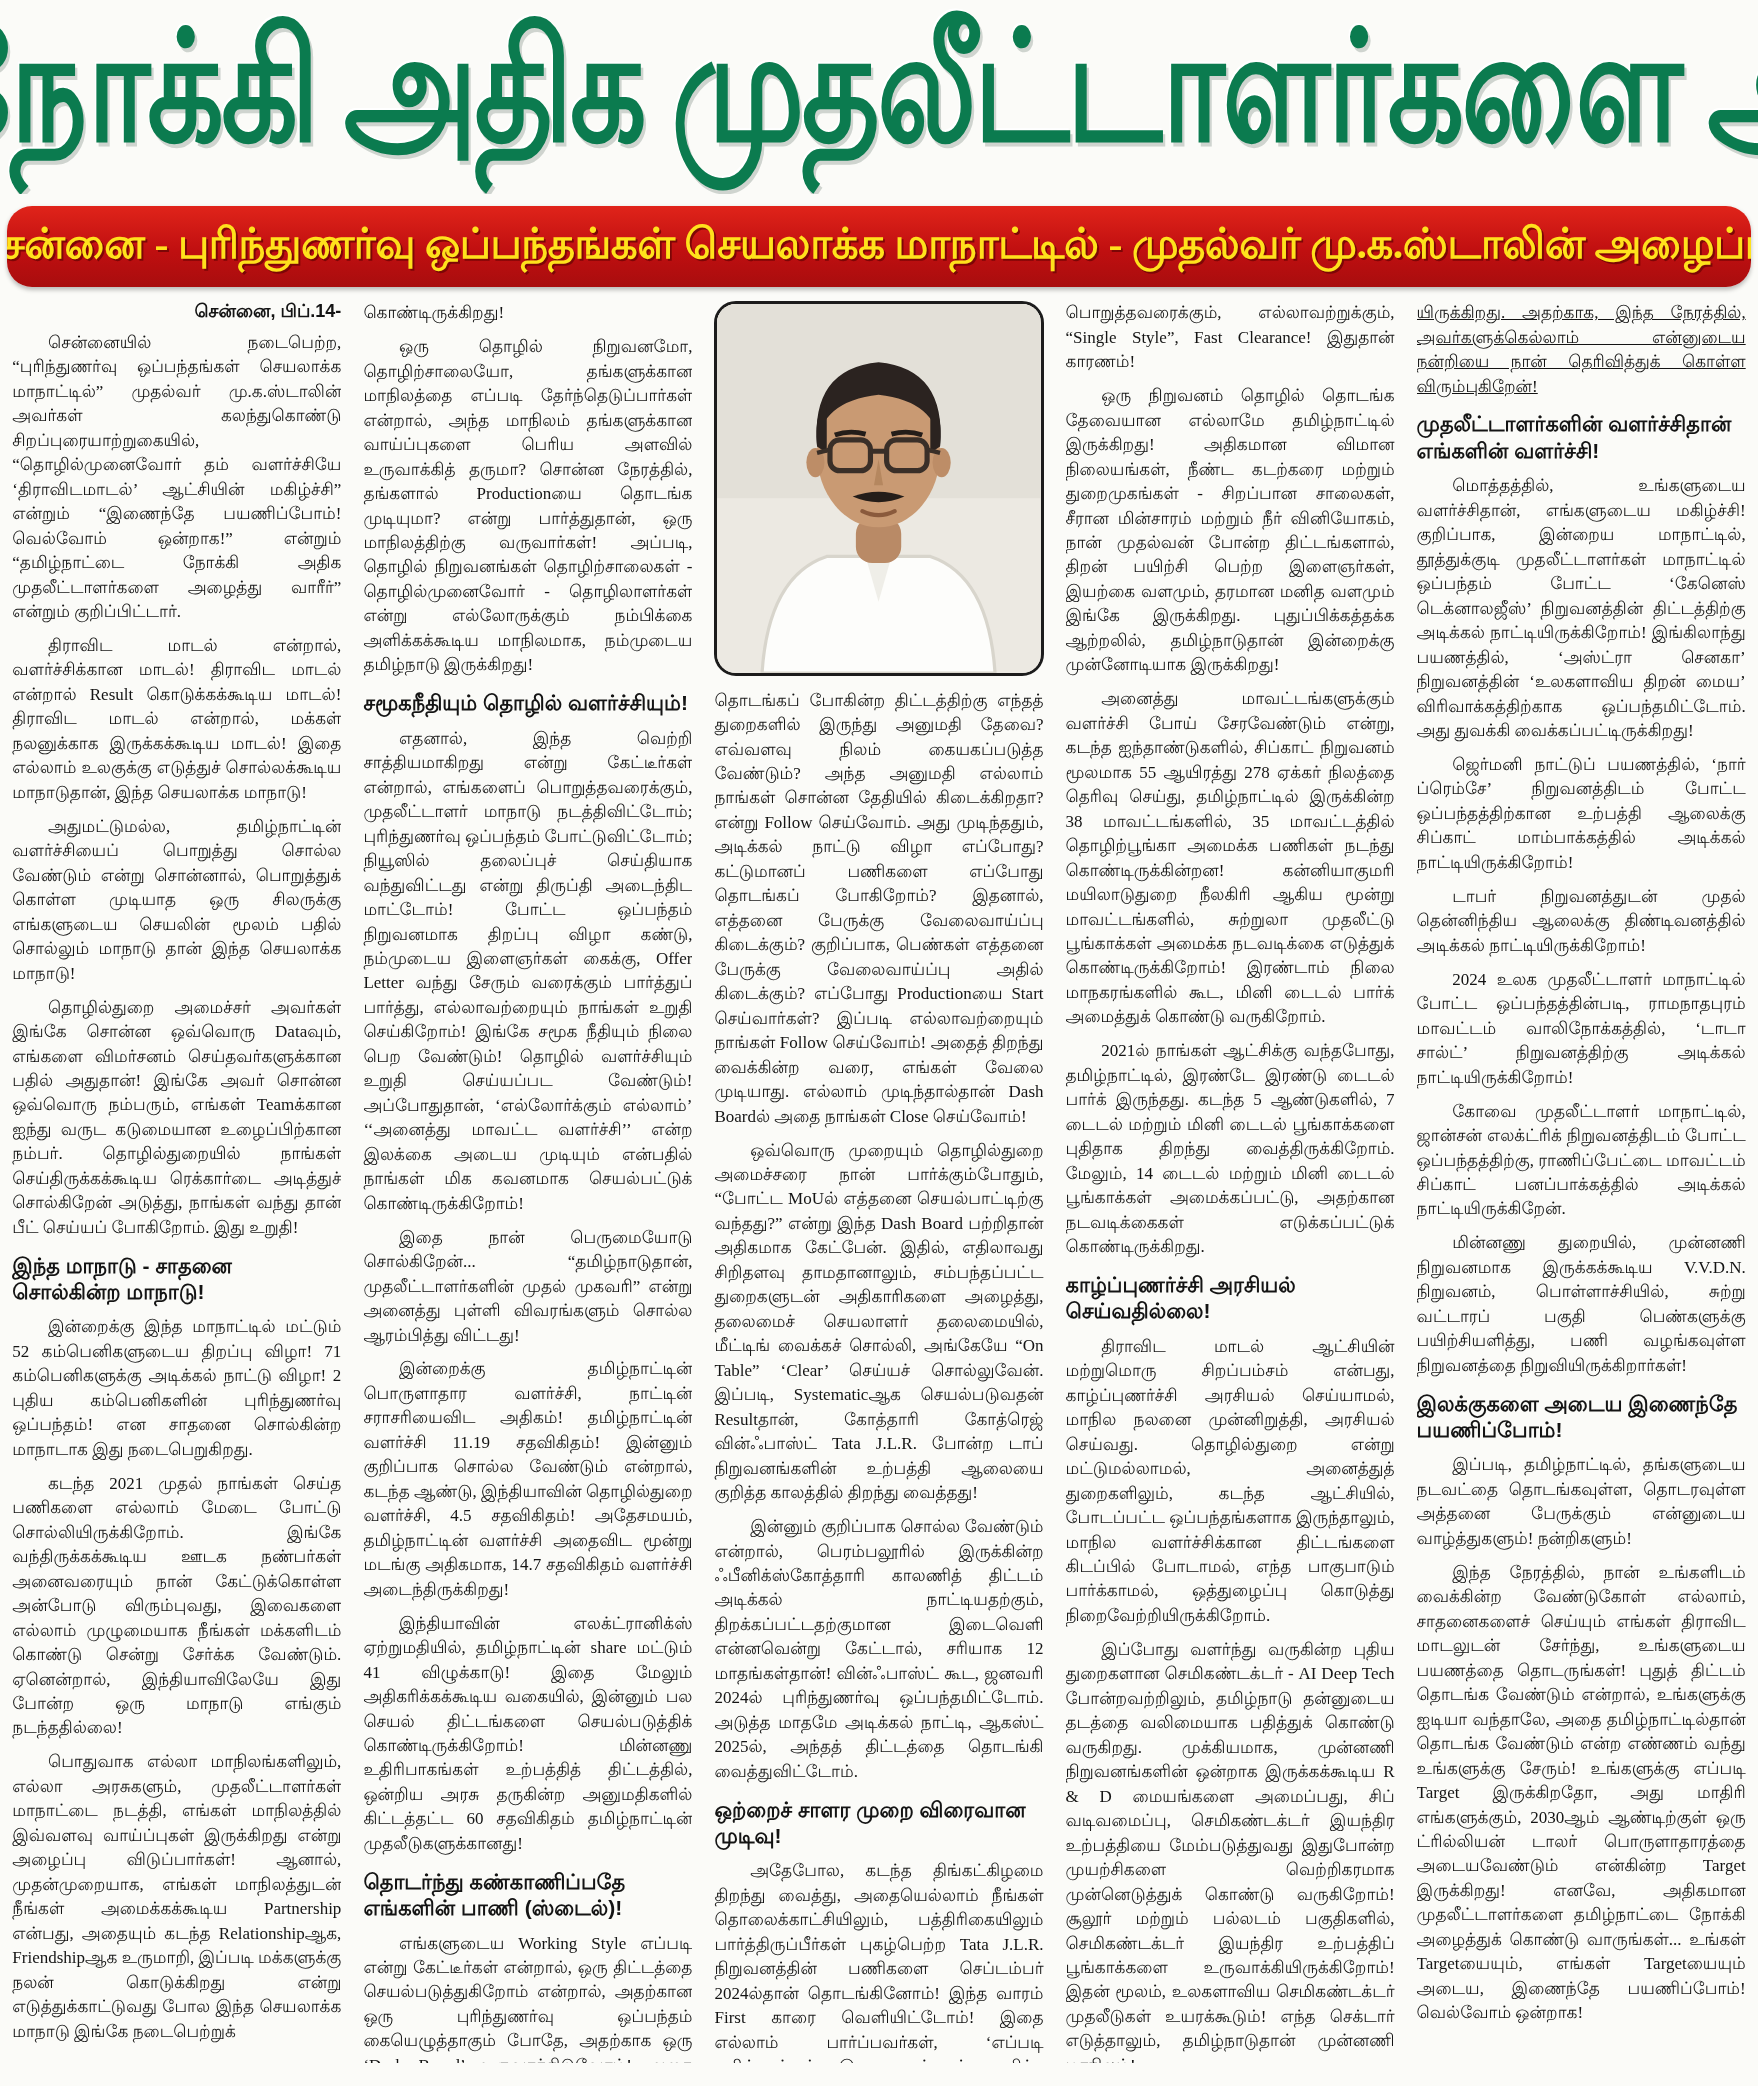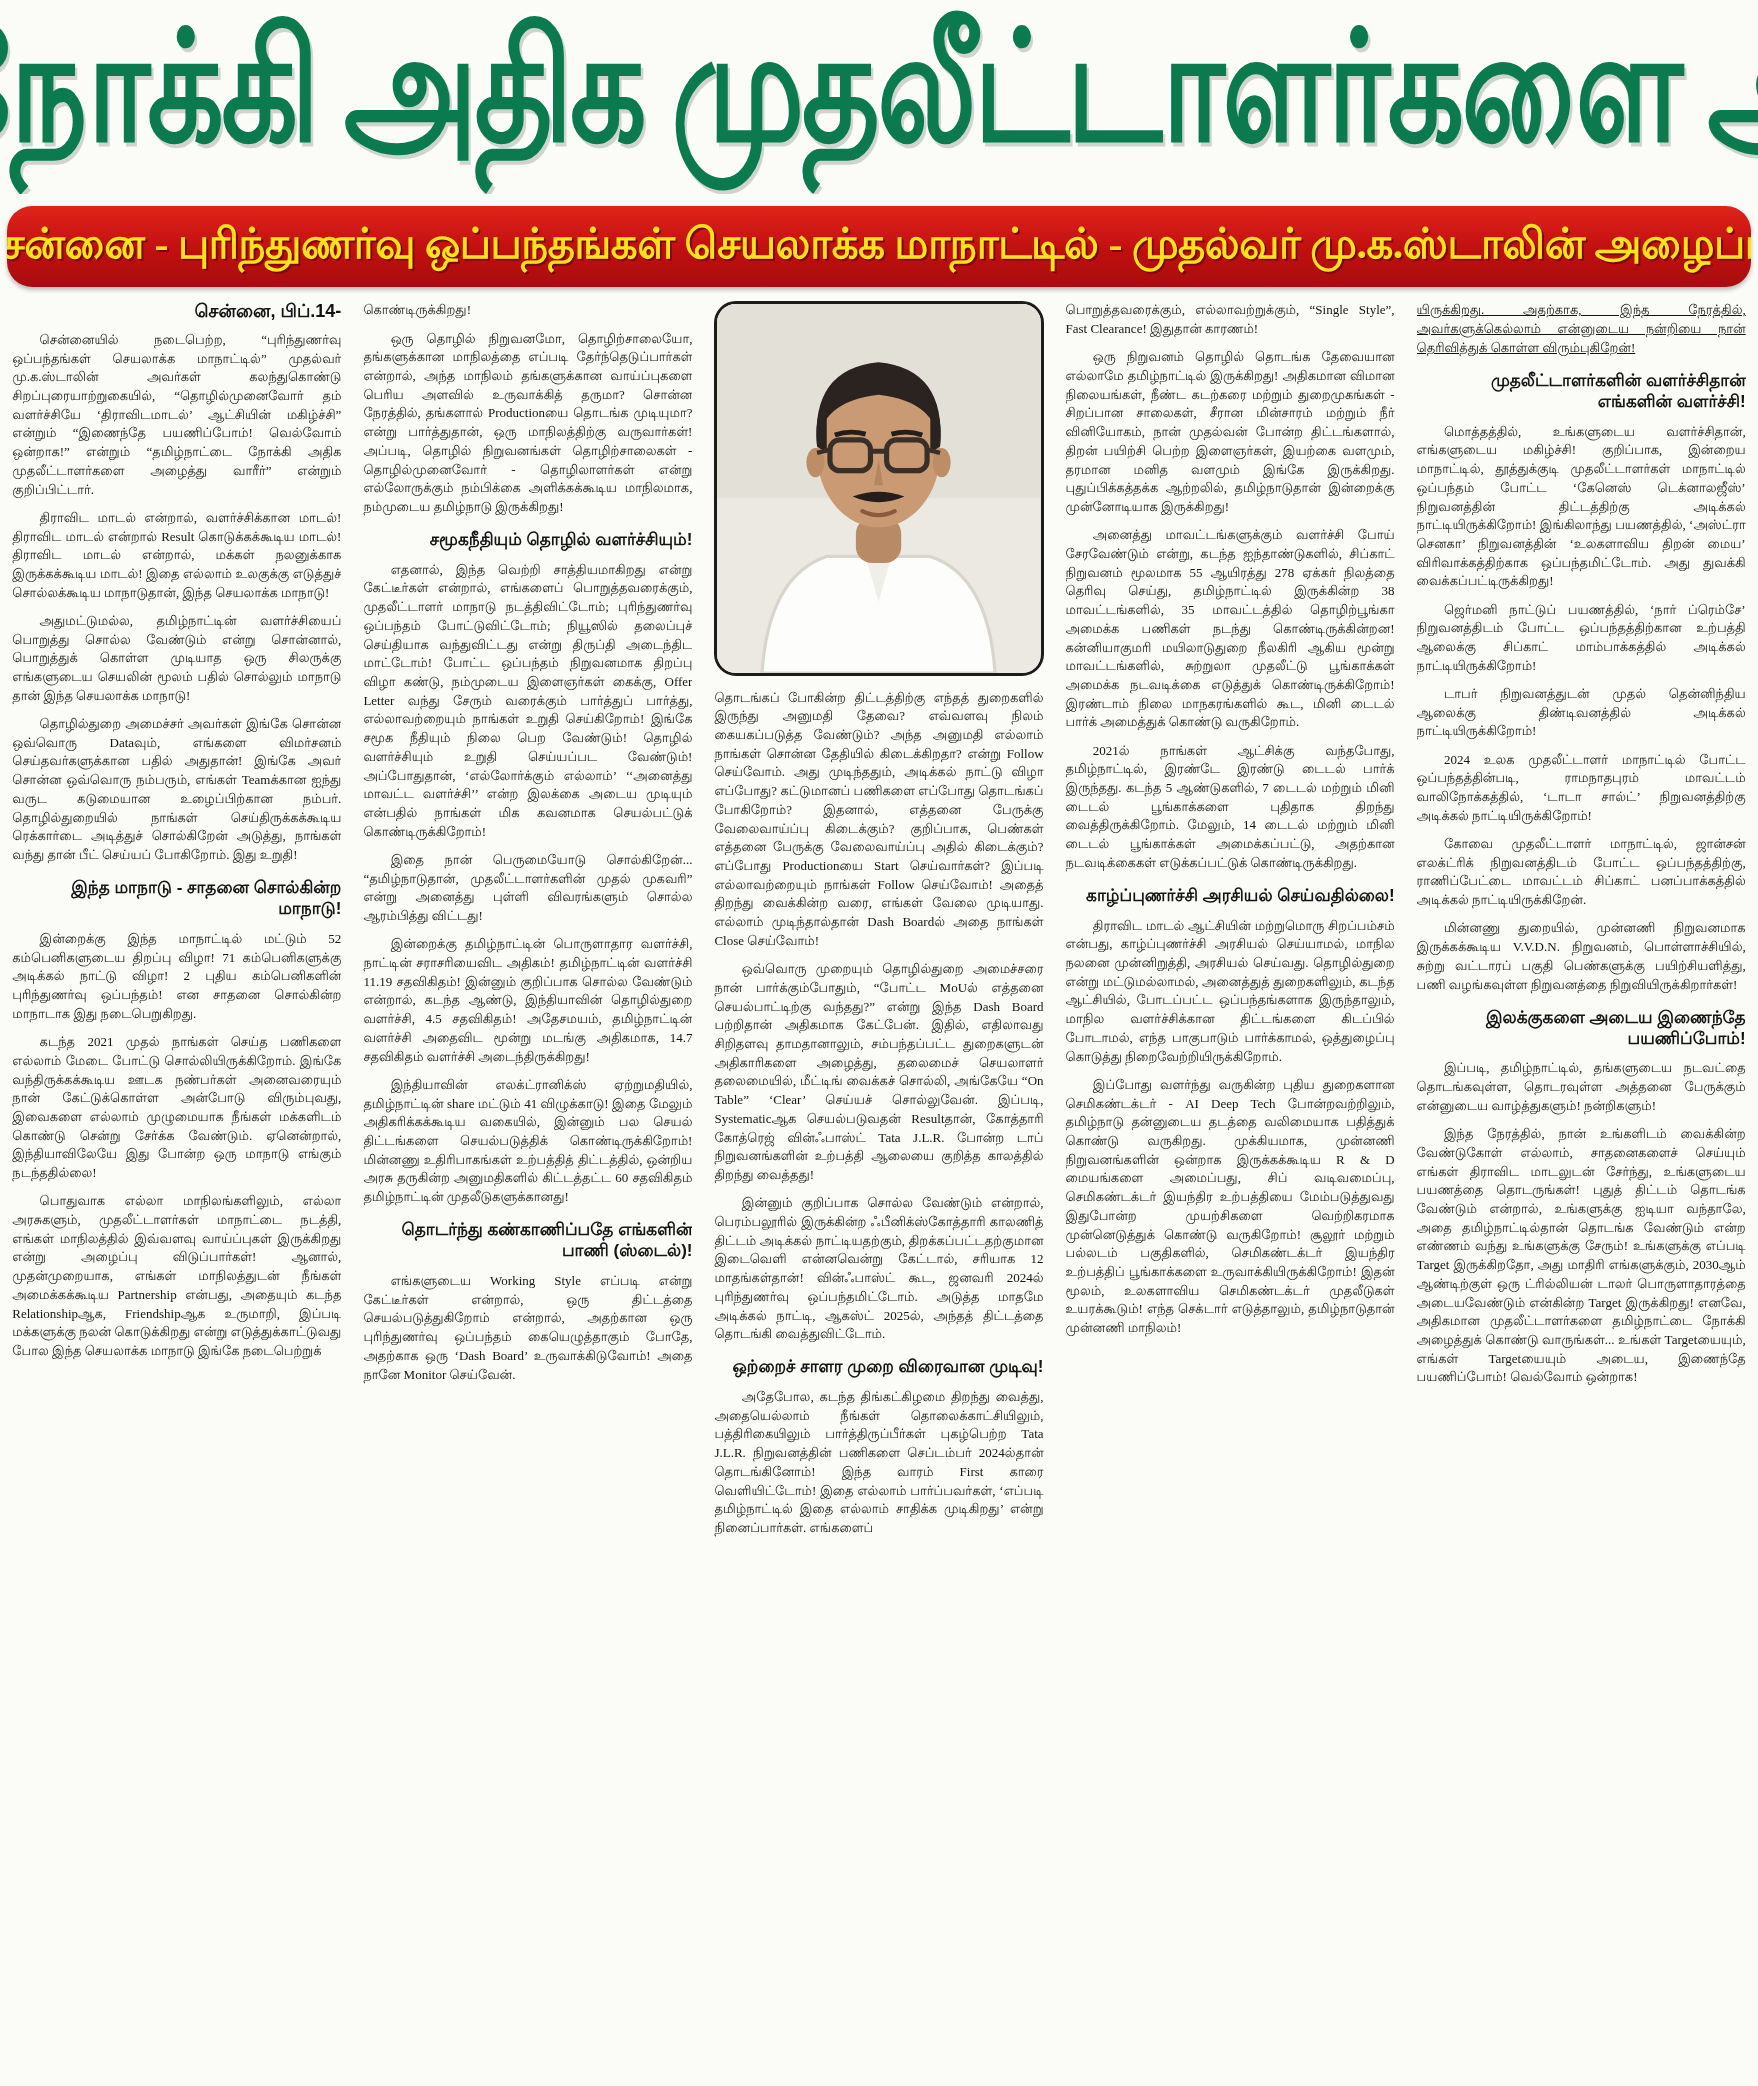--- a/index.html
+++ b/index.html
@@ -57,30 +57,30 @@
     text-align:justify;
   }
   .dateline{
     text-align:right;
     font-weight:bold;
     font-size:18px;
     margin:0 0 6.6px 0;
     font-family:"Liberation Sans","DejaVu Sans",sans-serif;
   }
   .para{
-    font-size:13px;
+    font-size:17px;
     line-height:1.44;
     margin:0 0 9.5px 0;
     text-indent:2.1em;
     word-break:break-word;
   }
   .subhead{
-    text-align:right;
+    text-align:left;
     font-weight:bold;
-    font-size:17px;
+    font-size:21px;
     line-height:1.25;
     margin:12.3px 0 10.4px 0;
     text-indent:0;
     font-family:"Liberation Sans","DejaVu Sans",sans-serif;
   }
   
   .photo-frame{
     width:100%;
     height:375px;
     border:3.3px solid #1c1c1c;

